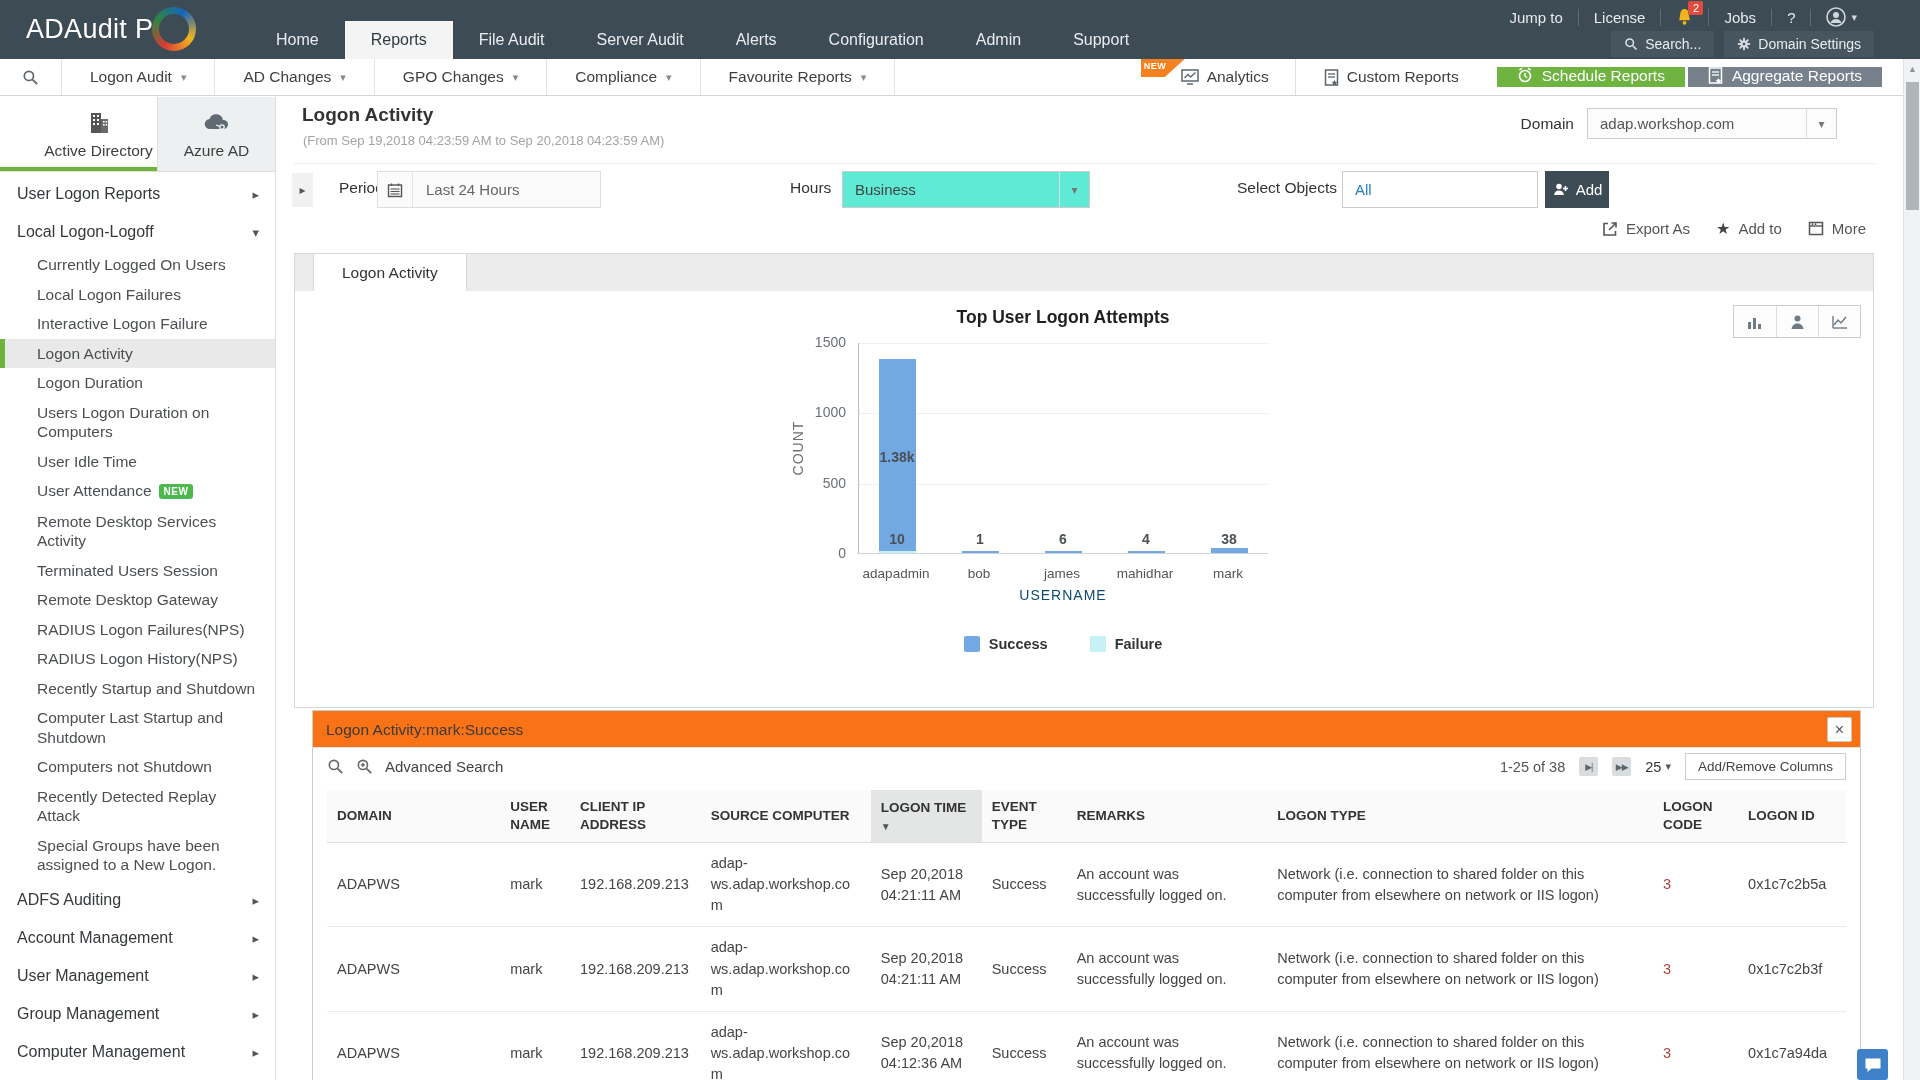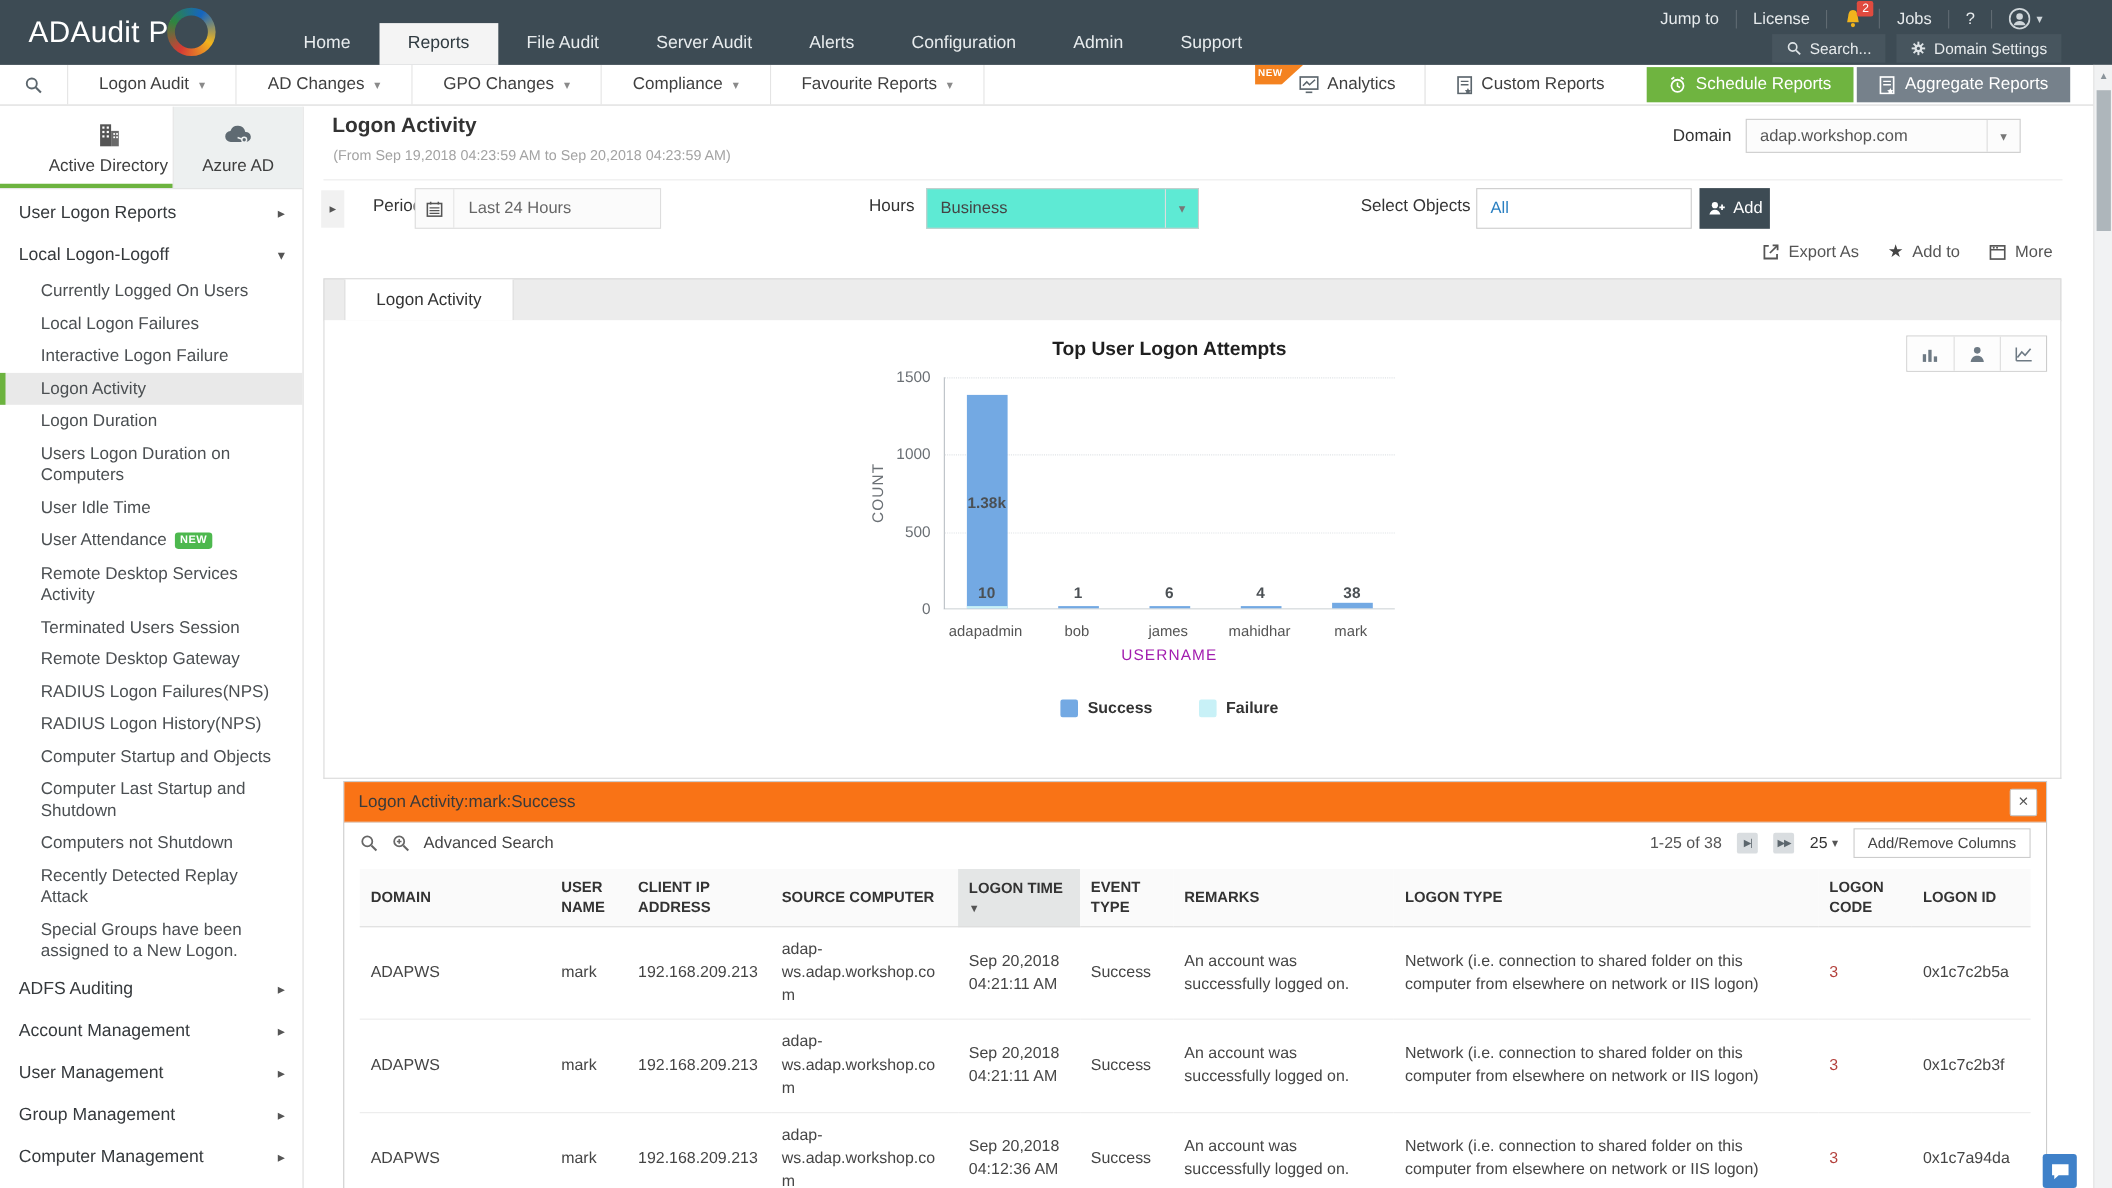--- a/index.html
+++ b/index.html
@@ -37,21 +37,21 @@
     font-size:15.5px; color:#3f3f3f; cursor:pointer; }
   .tb-menu .caret { color:#8a8a8a; }
   .tb-right { position:absolute; right:38px; top:0; height:36px; display:flex; align-items:center; }
   .tb-analytics { position:relative; display:flex; align-items:center; gap:8px; padding:0 26px 0 40px;
     font-size:15.5px; color:#3f3f3f; height:36px; cursor:pointer; }
   .ribbon { position:absolute; left:0; top:0; width:44px; height:18px; background:#f48220;
     clip-path:polygon(0 0,100% 0,55% 100%,0 100%); color:#fff; font-size:9px; font-weight:bold;
     line-height:15px; padding-left:3px; letter-spacing:.5px; }
   .tb-sep { width:1px; background:#e0e0e0; height:36px; }
   .tb-custom { display:flex; align-items:center; gap:8px; padding:0 28px; font-size:15.5px; color:#3f3f3f; height:36px; cursor:pointer; }
-  .btn-schedule,.btn-aggregate { height:32px; display:flex; align-items:center; gap:9px; color:#fff;
+  .btn-schedule,.btn-aggregate { height:20px; display:flex; gap:9px; color:#fff;
     font-size:15.5px; padding:0 20px; cursor:pointer; }
   .btn-schedule { background:#6fb440; margin-left:10px; }
   .btn-aggregate { background:#76818b; margin-left:3px; }
 
   
   .sidebar { position:absolute; top:97px; left:0; width:276px; bottom:0; background:#fff;
     border-right:1px solid #ddd; z-index:3; }
   .side-tabs { height:75px; display:flex; border-bottom:1px solid #e0e0e0; }
   .side-tab { flex:1; text-align:center; padding-top:13px; font-size:15.5px; color:#3e3e3e;
     background:#edf0f0; border-right:1px solid #e0e0e0; cursor:pointer; }
@@ -115,21 +115,21 @@
   .ct-btn:first-child { border-left:none; }
   .chart-title { position:absolute; left:363px; top:16px; width:810px; text-align:center;
     font-size:17.5px; font-weight:bold; color:#1f1f1f; }
   .plot { position:absolute; left:563px; top:52px; width:410px; height:211px;
     border-left:1px solid #b9bfc4; border-bottom:1px solid #cfd4d8; }
   .gridline { position:absolute; left:0; width:100%; border-top:1px dotted #dfe3e6; }
   .ytick { position:absolute; left:463px; width:88px; text-align:right; font-size:14px; color:#6b7075; }
   .ylabel { position:absolute; left:453px; top:147px; width:100px; height:20px; line-height:20px;
     text-align:center; transform:rotate(-90deg); font-size:14px; color:#6b7075; letter-spacing:1px; }
   .xlabel { position:absolute; left:363px; top:296px; width:810px; text-align:center; font-size:14px;
-    color:#a21caf; letter-spacing:1px; }
+    color:#0c4a6e; letter-spacing:1px; }
   .xtick { position:absolute; top:275px; width:110px; text-align:center; font-size:13.5px; color:#555; }
   .bar { position:absolute; bottom:0; cursor:pointer; }
   .bar-label { position:absolute; width:80px; text-align:center; font-weight:bold; font-size:14px; color:#4b5054; }
   .legend { position:absolute; left:363px; top:345px; width:810px; display:flex; justify-content:center; gap:42px; }
   .legend-item { display:flex; align-items:center; gap:9px; font-size:14.5px; font-weight:bold; color:#333; }
   .legend-swatch { width:16px; height:16px; border-radius:2px; display:inline-block; }
 
   
   .detail-panel { position:absolute; left:36px; top:613px; width:1549px; height:420px; background:#fff;
     border:1px solid #ccc; }
@@ -368,21 +368,21 @@
       <div class="side-item selected"><span>Logon Activity</span></div>
       <div class="side-item"><span>Logon Duration</span></div>
       <div class="side-item"><span>Users Logon Duration on Computers</span></div>
       <div class="side-item"><span>User Idle Time</span></div>
       <div class="side-item"><span>User Attendance</span><span class="new-badge">NEW</span></div>
       <div class="side-item"><span>Remote Desktop Services Activity</span></div>
       <div class="side-item"><span>Terminated Users Session</span></div>
       <div class="side-item"><span>Remote Desktop Gateway</span></div>
       <div class="side-item"><span>RADIUS Logon Failures(NPS)</span></div>
       <div class="side-item"><span>RADIUS Logon History(NPS)</span></div>
-      <div class="side-item"><span>Computer Startup and Objects</span></div>
+      <div class="side-item"><span>Recently Startup and Shutdown</span></div>
       <div class="side-item"><span>Computer Last Startup and Shutdown</span></div>
       <div class="side-item"><span>Computers not Shutdown</span></div>
       <div class="side-item"><span>Recently Detected Replay Attack</span></div>
       <div class="side-item"><span>Special Groups have been assigned to a New Logon.</span></div>
       <div class="side-section"><span>ADFS Auditing</span><span class="side-chev">▸</span></div>
       <div class="side-section"><span>Account Management</span><span class="side-chev">▸</span></div>
       <div class="side-section"><span>User Management</span><span class="side-chev">▸</span></div>
       <div class="side-section"><span>Group Management</span><span class="side-chev">▸</span></div>
       <div class="side-section"><span>Computer Management</span><span class="side-chev">▸</span></div>
     </div>

